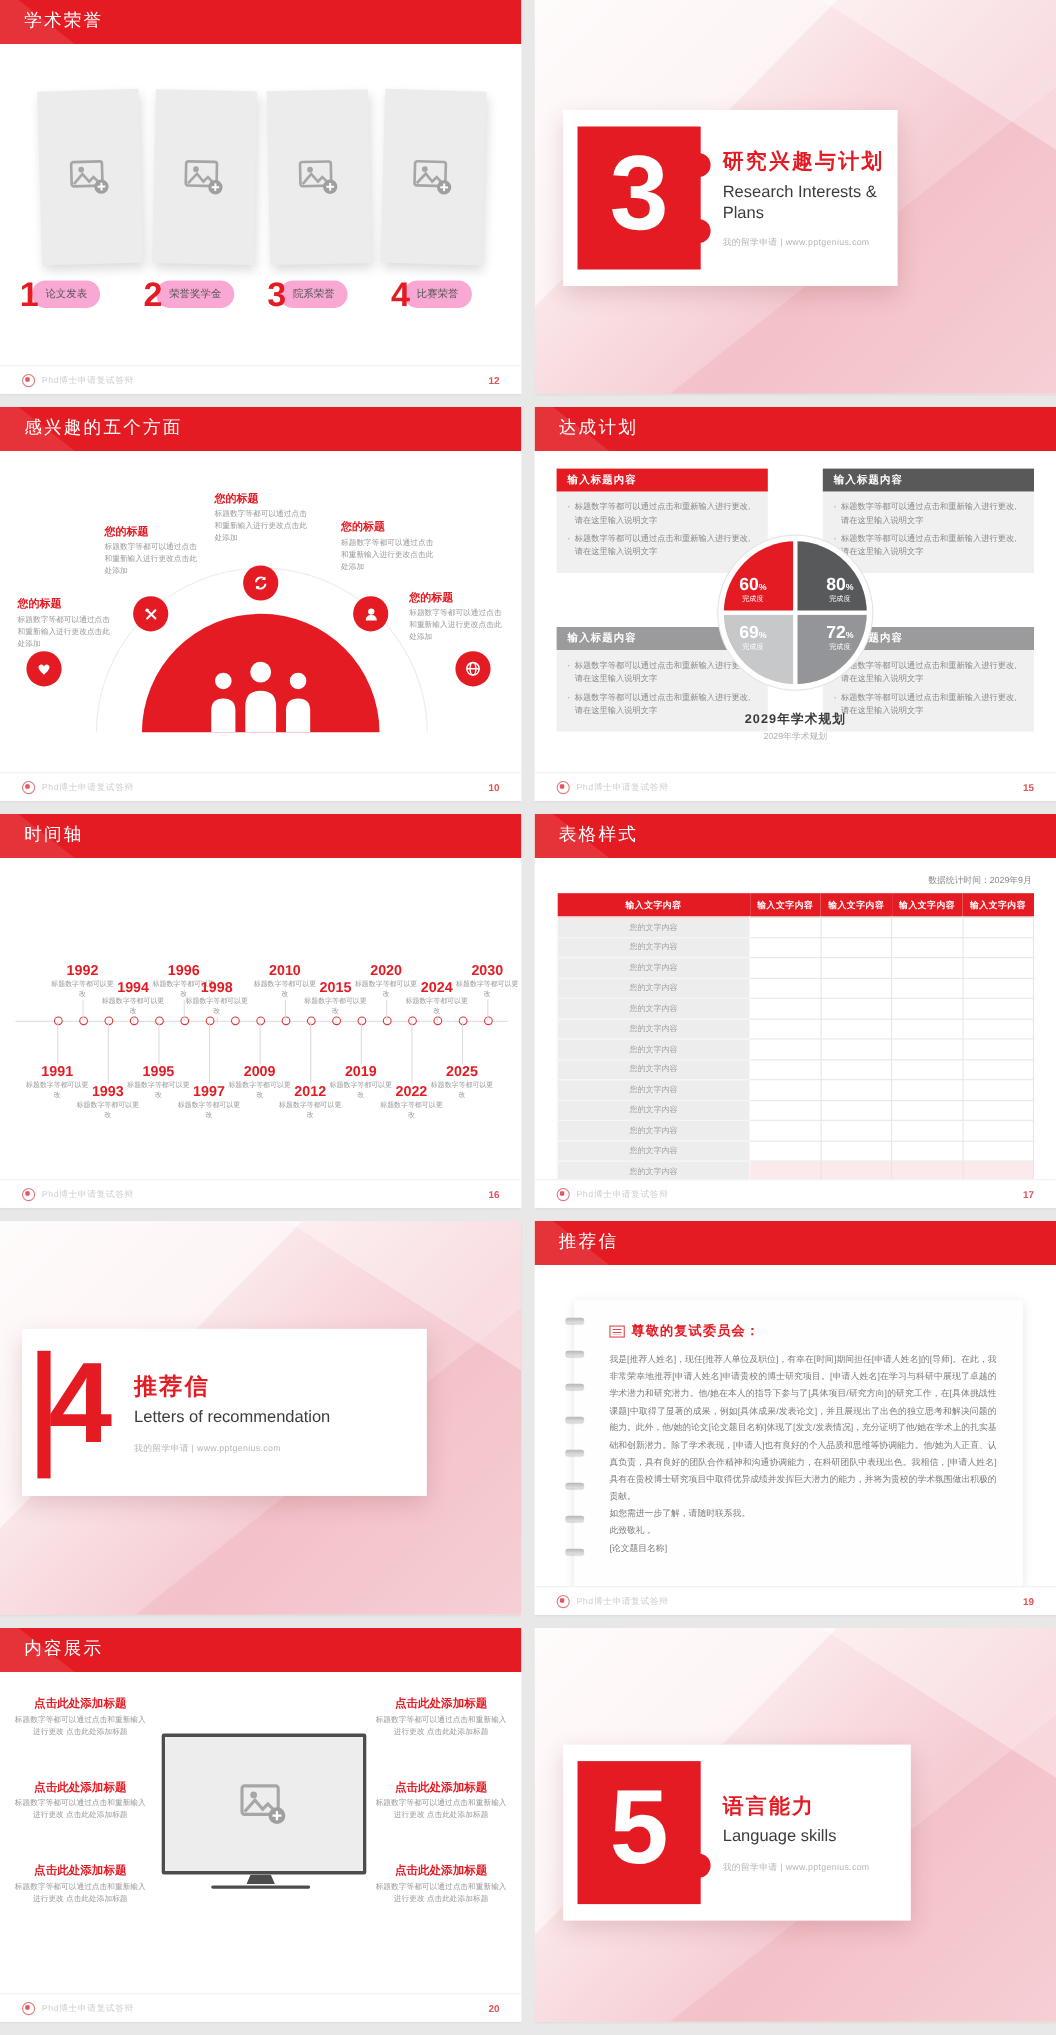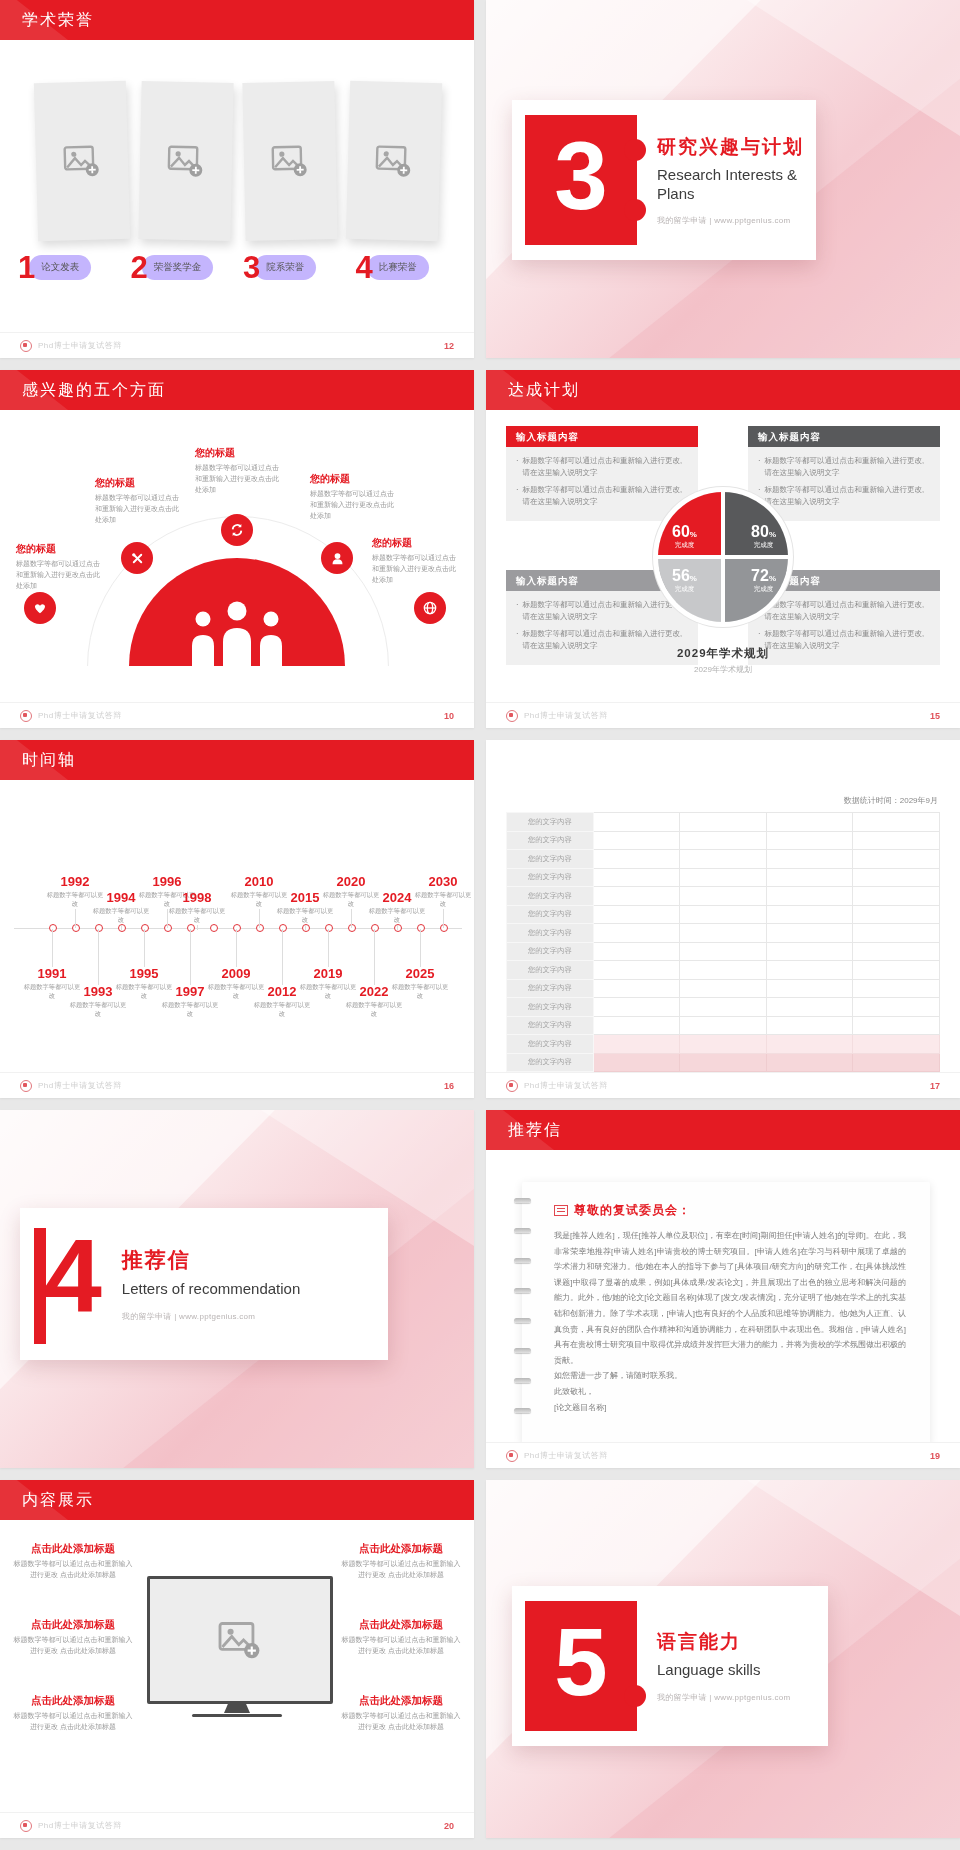--- a/index.html
+++ b/index.html
@@ -22,21 +22,21 @@
   
   .cards{position:absolute;top:82px;left:0;right:0;height:165px}
   .card{position:absolute;width:92px;height:158px;background:#ececec;box-shadow:2px 5px 10px rgba(0,0,0,.14);display:flex;align-items:center;justify-content:center}
   .card:nth-child(1){left:36px;transform:rotate(-1.6deg)}
   .card:nth-child(2){left:140px;transform:rotate(1.2deg)}
   .card:nth-child(3){left:244px;transform:rotate(-1.2deg)}
   .card:nth-child(4){left:348px;transform:rotate(1.6deg)}
   .pill-row{position:absolute;top:252px;left:18px;right:6px;display:flex}
   .pill-item{width:113px;display:flex;align-items:center}
   .pill-num{font-size:31px;font-weight:700;color:#e41b23;line-height:1;margin-right:-6px;position:relative;z-index:2}
-  .pill{background:#c4b5fd;border-radius:13px;padding:6px 12px 6px 12px;font-size:9.5px;color:#555;white-space:nowrap}
+  .pill{background:#f9a8d4;border-radius:13px;padding:6px 12px 6px 12px;font-size:9.5px;color:#555;white-space:nowrap}
 
   
   .divider{background:linear-gradient(135deg,#fdf6f6 0%,#fbe9eb 30%,#f5ccd2 62%,#f9dfe3 100%)}
   .divider .tri-a{position:absolute;inset:0;background:rgba(255,255,255,.55);clip-path:polygon(0 0,58% 0,0 78%)}
   .divider .tri-b{position:absolute;inset:0;background:rgba(238,168,178,.30);clip-path:polygon(100% 22%,100% 100%,26% 100%)}
   .divider .tri-c{position:absolute;inset:0;background:rgba(255,255,255,.35);clip-path:polygon(100% 0,100% 38%,55% 0)}
   .d-card{position:absolute;background:#fff;box-shadow:0 7px 20px rgba(120,40,48,.18);display:flex;align-items:center}
   .d3 .d-card{left:26px;top:100px;width:304px;height:160px}
   .d5 .d-card{left:26px;top:106px;width:316px;height:160px}
   .d4 .d-card{left:20px;top:98px;width:368px;height:152px}
@@ -353,21 +353,21 @@
             <span class="dot">·</span>
             <span>标题数字等都可以通过点击和重新输入进行更改,请在这里输入说明文字</span>
           </div>
       </div>
     </div>
     <div class="pie">
       <div class="cross-v"></div>
       <div class="cross-h"></div>
       <div class="qlab q90"><span class="pv">60</span><span class="pu">%</span><div class="pl">完成度</div></div>
       <div class="qlab q80"><span class="pv">80</span><span class="pu">%</span><div class="pl">完成度</div></div>
-      <div class="qlab q63"><span class="pv">56</span><span class="pu">%</span><div class="pl">完成度</div></div>
+      <div class="qlab q63"><span class="pv">69</span><span class="pu">%</span><div class="pl">完成度</div></div>
       <div class="qlab q72"><span class="pv">72</span><span class="pu">%</span><div class="pl">完成度</div></div>
     </div>
     <div class="pie-cap">
       <div class="c1">2029年学术规划</div>
       <div class="c2">2029年学术规划</div>
     </div>
     <div class="sl-foot">
       <span class="logo"></span>
       <span class="brand">Phd博士申请复试答辩</span>
       <span class="pagenum">15</span>
@@ -492,23 +492,33 @@
         </div>
     </div>
     <div class="sl-foot">
       <span class="logo"></span>
       <span class="brand">Phd博士申请复试答辩</span>
       <span class="pagenum">16</span>
     </div>
   </div>
 
   <div class="slide cr r2">
+    <div class="sl-head">
+      <div class="sl-title">表格样式</div>
+    </div>
     <div class="tbl-note">数据统计时间：2029年9月</div>
     <table class="tbl">
       <tbody>
+          <tr>
+        <th>输入文字内容</th>
+        <th>输入文字内容</th>
+        <th>输入文字内容</th>
+        <th>输入文字内容</th>
+        <th>输入文字内容</th>
+      </tr>
       <tr>
             <td class="lab">您的文字内容</td>
             <td></td>
             <td></td>
             <td></td>
             <td></td>
           </tr>
       <tr>
             <td class="lab">您的文字内容</td>
             <td></td>

